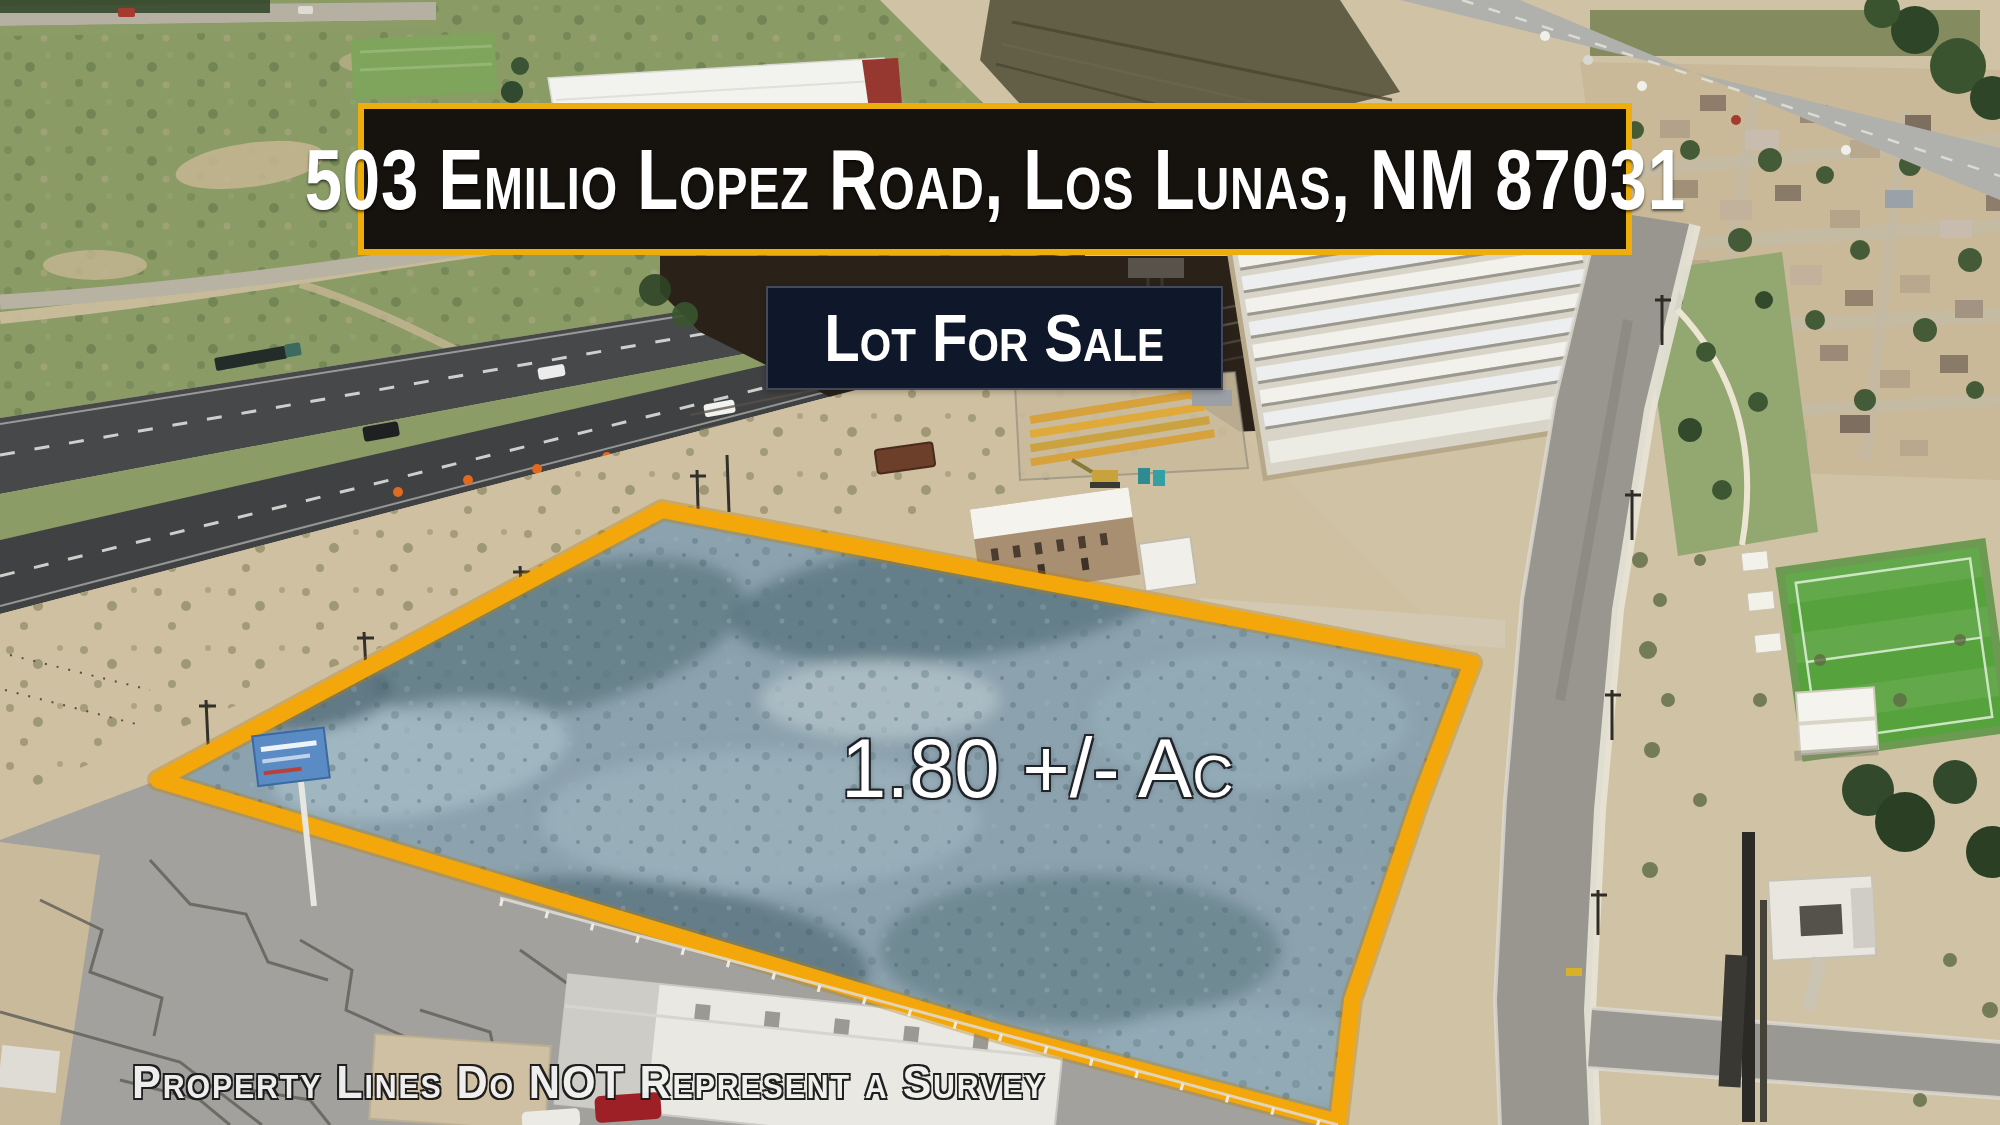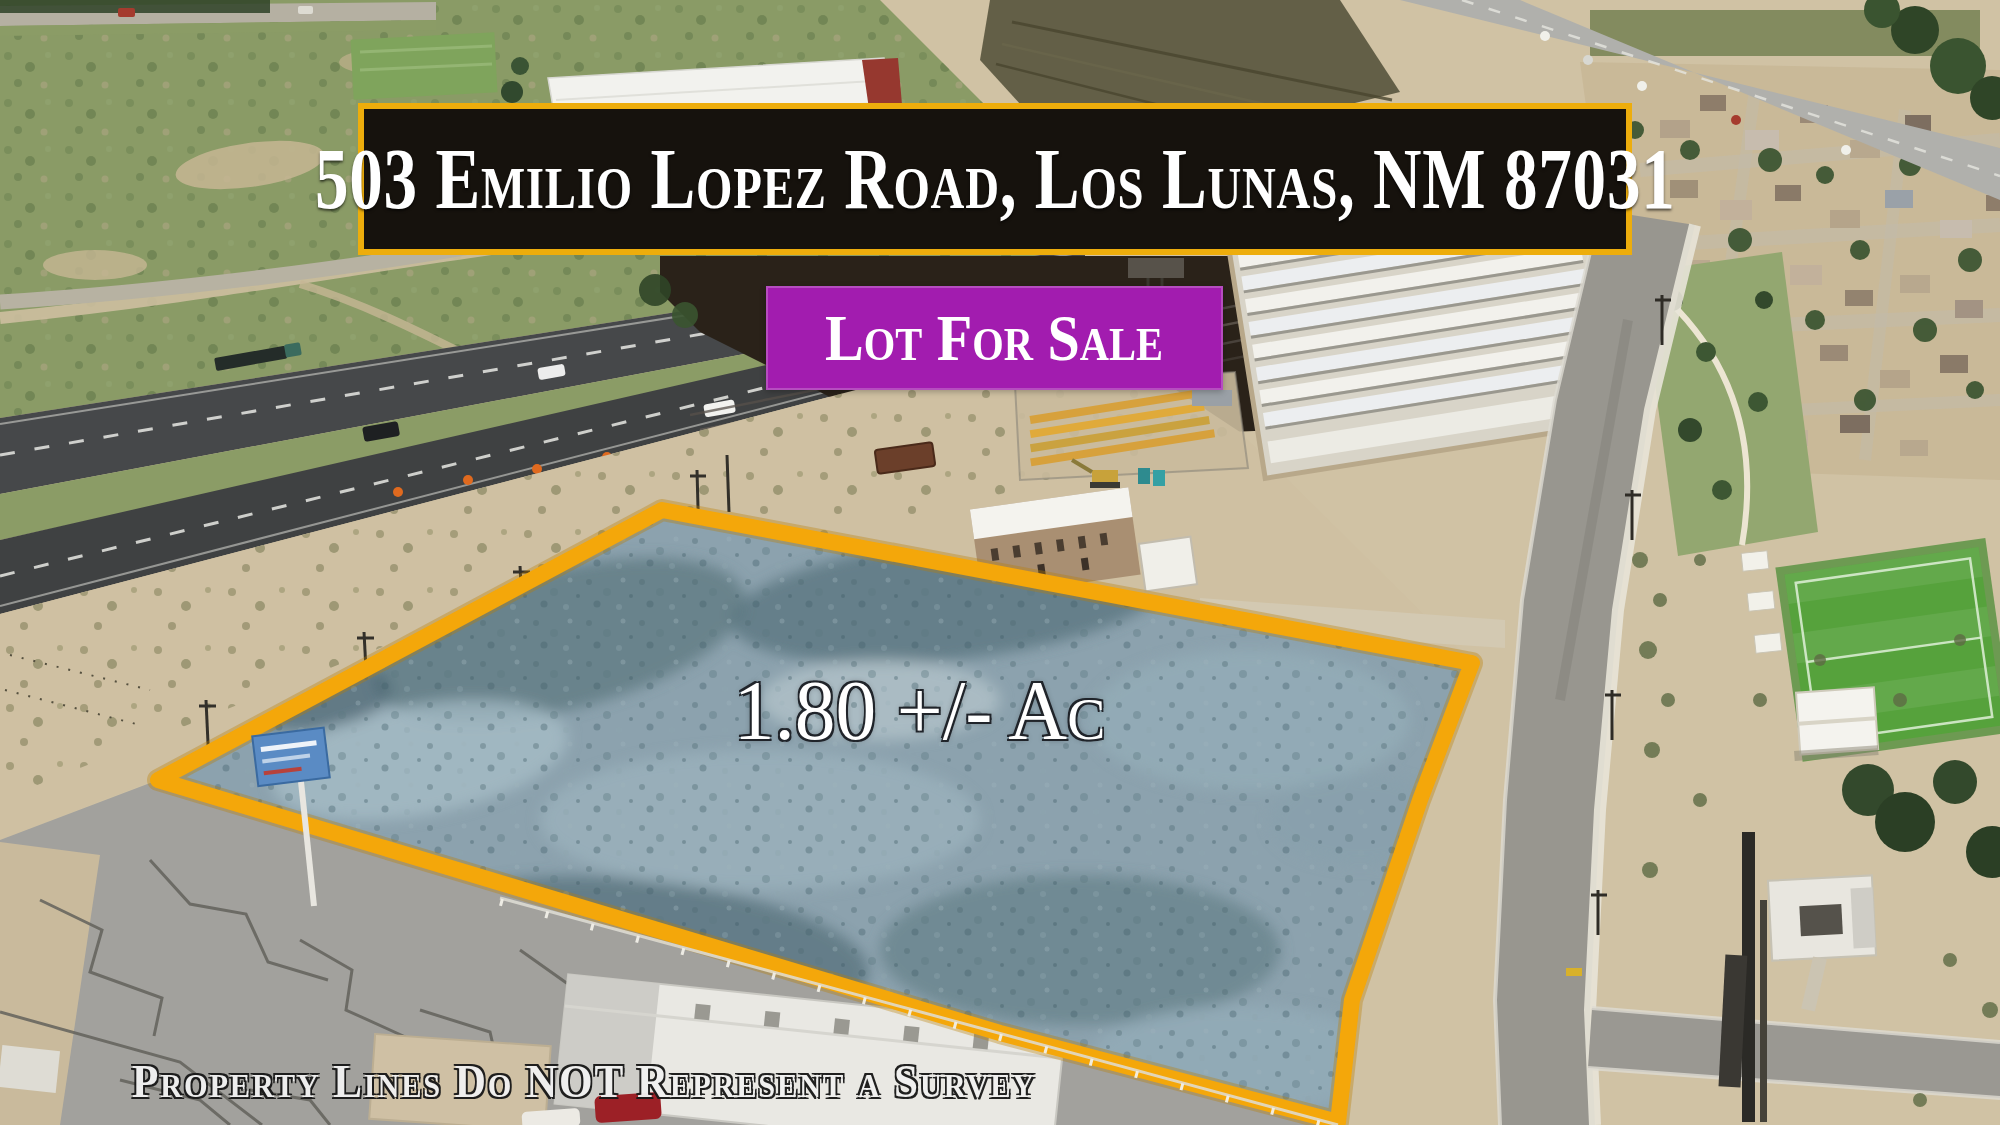--- a/index.html
+++ b/index.html
@@ -1,30 +1,30 @@
 <!DOCTYPE html>
 <html><head>
 <meta charset="utf-8">
 <style>
   html,body{margin:0;padding:0;background:#222;}
   .stage{position:relative;width:2000px;height:1125px;overflow:hidden;
-         background:#d0c2a4;font-family:Liberation Serif, serif;}
+         background:#d0c2a4;font-family:Liberation Sans, sans-serif;}
   .stage svg{position:absolute;left:0;top:0;}
   .overlay{position:absolute;box-sizing:border-box;}
   .banner{left:358px;top:103px;width:1274px;height:152px;background:#16120d;
           border:6px solid #EDAD0C;display:flex;align-items:center;justify-content:center;}
   .banner span{font-weight:bold;font-variant:small-caps;font-size:86px;color:#ffffff;
           white-space:nowrap;transform:scaleX(.78);letter-spacing:1px;
           text-shadow:0 2px 3px rgba(0,0,0,.6);}
-  .badge{left:766px;top:286px;width:457px;height:104px;background:#a21caf;
+  .badge{left:766px;top:286px;width:457px;height:104px;background:#0f172a;
           display:flex;align-items:center;justify-content:center;
           box-shadow:inset 0 0 0 2px rgba(255,255,255,.22), 0 2px 6px rgba(0,0,0,.25);}
   .badge span{font-weight:bold;font-variant:small-caps;font-size:66px;color:#ffffff;
           white-space:nowrap;transform:scaleX(.88);}
-  .arealabel{left:600px;top:662px;width:640px;text-align:center;}
+  .arealabel{left:600px;top:720px;width:640px;text-align:right;}
   .arealabel span{font-variant:small-caps;font-size:84px;color:#ffffff;white-space:nowrap;
           display:inline-block;transform:scaleX(.97);
           text-shadow:-2px -2px 0 #20242a,2px -2px 0 #20242a,-2px 2px 0 #20242a,2px 2px 0 #20242a,0 0 6px rgba(0,0,0,.45);}
   .disclaimer{left:132px;top:1054px;text-align:center;}
   .disclaimer span{font-weight:bold;font-variant:small-caps;font-size:47px;color:#f0f0f0;
           white-space:nowrap;display:inline-block;transform:scaleX(.92);transform-origin:left center;
           letter-spacing:2px;opacity:.97;
           text-shadow:-2px -2px 0 #191919,2px -2px 0 #191919,-2px 2px 0 #191919,2px 2px 0 #191919;}
 </style>
 </head>

